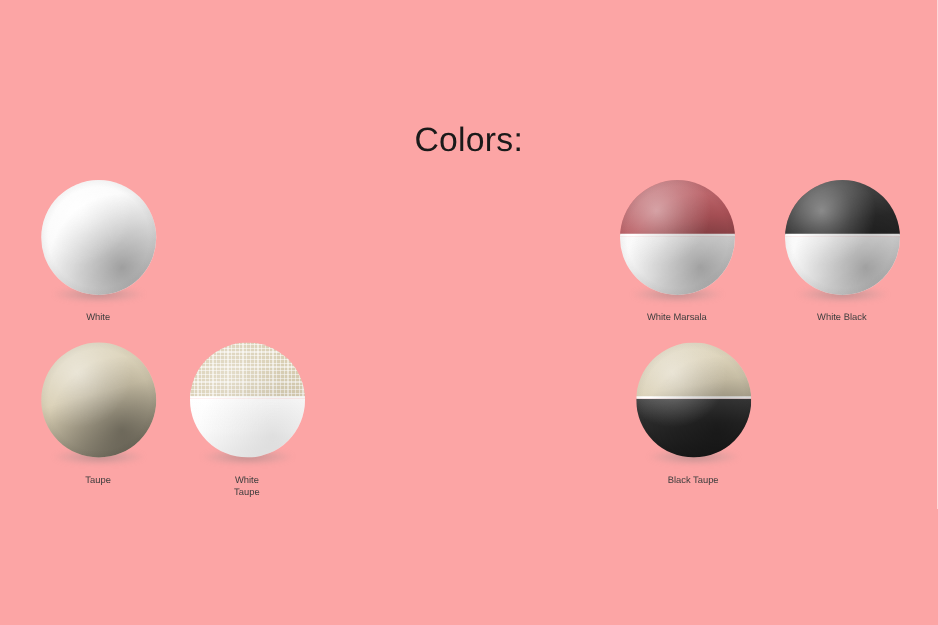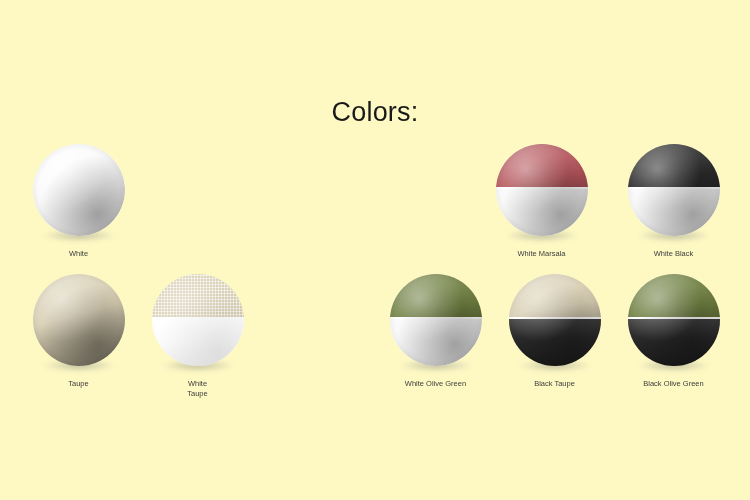--- a/index.html
+++ b/index.html
@@ -12,21 +12,21 @@
     height: 500px;
     overflow: hidden;
     font-family: "Liberation Sans", "DejaVu Sans", sans-serif;
     position: relative;
   }
 
   #page {
     position: relative;
     width: 750px;
     height: 500px;
-    background: #fef9c3;
+    background: #fca5a5;
   }
 
   
   .title {
     position: absolute;
     left: 0;
     top: 99px;
     width: 750px;
     text-align: center;
     font-size: 27px;
@@ -241,55 +241,29 @@
               </div>
               <div class="half-bottom" style="background: linear-gradient(rgb(255, 255, 255) 0%, rgb(251, 251, 251) 55%, rgb(240, 240, 240) 100%);"></div>
               <div class="divider"></div>
               <div class="shade flat"></div>
               <div class="rim soft"></div>
             </div>
           </div>
           <div class="label">White
 Taupe</div>
         </div>
-        <div class="cell" style="left: 376px;">
-          <div class="sphere-wrap">
-            <div class="shadow"></div>
-            <div class="sphere">
-              <div class="half-top" style="background: linear-gradient(170deg, rgb(140, 153, 103) 0%, rgb(111, 127, 65) 70%, rgb(98, 112, 57) 100%);"></div>
-              <div class="half-bottom" style="background: radial-gradient(at 34% 8%, rgb(255, 255, 255) 0%, rgb(247, 247, 247) 45%, rgb(228, 228, 228) 82%, rgb(214, 214, 214) 100%);"></div>
-              <div class="divider"></div>
-              <div class="shade"></div>
-              <div class="rim"></div>
-            </div>
-          </div>
-          <div class="label">White Olive Green</div>
-        </div>
         <div class="cell" style="left: 495px;">
           <div class="sphere-wrap">
             <div class="shadow"></div>
             <div class="sphere">
               <div class="half-top" style="background: linear-gradient(170deg, rgb(225, 217, 195) 0%, rgb(217, 207, 180) 70%, rgb(191, 182, 158) 100%);"></div>
               <div class="half-bottom" style="background: linear-gradient(rgb(64, 64, 64) 0%, rgb(43, 43, 43) 40%, rgb(28, 28, 28) 100%);"></div>
               <div class="divider"></div>
               <div class="shade"></div>
               <div class="rim"></div>
             </div>
           </div>
           <div class="label">Black Taupe</div>
         </div>
-        <div class="cell" style="left: 614px;">
-          <div class="sphere-wrap">
-            <div class="shadow"></div>
-            <div class="sphere">
-              <div class="half-top" style="background: linear-gradient(170deg, rgb(140, 153, 103) 0%, rgb(111, 127, 65) 70%, rgb(98, 112, 57) 100%);"></div>
-              <div class="half-bottom" style="background: linear-gradient(rgb(64, 64, 64) 0%, rgb(43, 43, 43) 40%, rgb(28, 28, 28) 100%);"></div>
-              <div class="divider"></div>
-              <div class="shade"></div>
-              <div class="rim"></div>
-            </div>
-          </div>
-          <div class="label">Black Olive Green</div>
-        </div>
       </div>
   </div>
 
 </div>
 
 </body></html>

